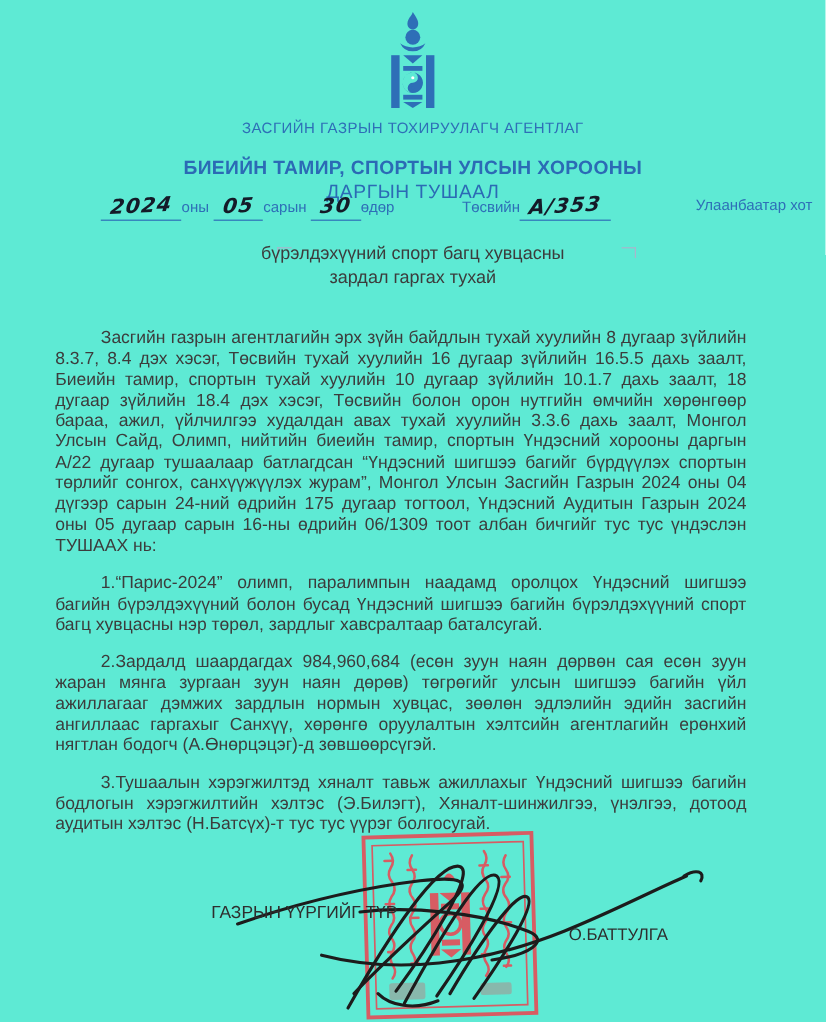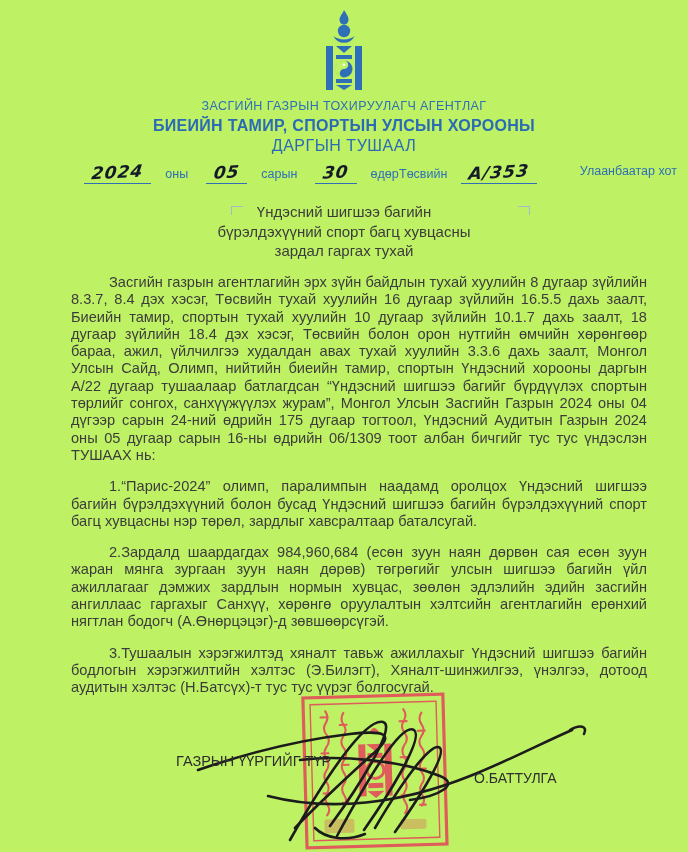--- a/index.html
+++ b/index.html
@@ -1,46 +1,46 @@
 <!DOCTYPE html>
 <html><head>
 <meta charset="utf-8">
 <style>
   html,body { margin:0; padding:0; background:#ffffff; }
   .page {
-    position:relative; width:688px; height:852px; background:#bef264;
+    position:relative; width:688px; height:852px; background:#5eead4;
     font-family:"Liberation Sans","DejaVu Sans",sans-serif; overflow:hidden;
     color:#3c3c3c;
   }
   
   .header { position:absolute; top:10px; left:0; right:0; text-align:center; }
   .emblem { display:inline-block; }
   .agency-line { color:#2e6fb7; font-size:12.5px; letter-spacing:.4px; margin-top:5px; }
-  .org-line { color:#2b6ab5; font-weight:bold; font-size:16px; letter-spacing:.3px; margin-top:4px; }
+  .org-line { color:#2b6ab5; font-weight:bold; font-size:16px; letter-spacing:.3px; margin-top:18px; }
   .doctype-line { color:#2b6ab5; font-weight:normal; font-size:16px; letter-spacing:.5px; margin-top:2px; }
   
   .dateline { position:absolute; top:158px; left:0; right:0; height:30px; font-size:12.5px; color:#2e6fb7; }
   .dl-left { position:absolute; left:84px; top:4px; white-space:nowrap; }
   .dl-num { position:absolute; left:385px; top:4px; white-space:nowrap; }
   .dl-city { position:absolute; right:11px; top:6px; }
   .hand {
     font-family:"DejaVu Sans",sans-serif; font-style:italic; font-weight:bold;
     color:#141a28; font-size:17px; display:inline-block;
     transform:skewX(-10deg) rotate(-3deg); letter-spacing:1px;
   }
   .uline { display:inline-block; border-bottom:1.5px solid #2e6fb7; padding:0 8px 1px 8px; text-align:center; }
-  .lbl { margin:0 14px; }
+  .lbl { margin:0 0; }
   
   .title-block { position:absolute; top:202px; left:0; right:0; text-align:center;
     font-size:15px; line-height:19.5px; color:#3c3c3c; }
   .corner { position:absolute; width:11px; height:8px; }
   .corner-l { left:231px; top:206px; border-left:1.5px solid #a9b6cb; border-top:1.5px solid #a9b6cb; }
   .corner-r { left:518px; top:206px; border-right:1.5px solid #a9b6cb; border-top:1.5px solid #a9b6cb; }
   
-  .body { position:absolute; top:274px; left:71px; width:576px; }
+  .body { position:absolute; top:274px; left:46px; width:576px; }
   .body p { margin:0 0 14px 0; text-align:justify; text-indent:38px;
     font-size:14.6px; line-height:17.3px; color:#3c3c3c; }
   
   .sig-role { position:absolute; left:176px; top:752px; font-size:14.5px; line-height:18.5px; color:#2e2e2e; white-space:nowrap; }
   .sig-name { position:absolute; left:474px; top:770px; font-size:14px; color:#2e2e2e; white-space:nowrap; }
   .stamp { position:absolute; left:301px; top:692px; transform:rotate(-1.6deg); opacity:.92; }
   .scribble { position:absolute; left:140px; top:700px; pointer-events:none; }
 </style>
 </head>
 <body>
@@ -88,21 +88,20 @@
     </span>
     <span class="dl-num">
       <span class="lbl">Төсвийн</span><span class="uline"><span class="hand">А/353</span></span>
     </span>
     <span class="dl-city">Улаанбаатар хот</span>
   </div>
 
   <span class="corner corner-l"></span>
   <span class="corner corner-r"></span>
   <div class="title-block">
-    <div>Үндэсний шигшээ багийн</div>
     <div>бүрэлдэхүүний спорт багц хувцасны</div>
     <div>зардал гаргах тухай</div>
   </div>
 
   <div class="body">
     <p>Засгийн газрын агентлагийн эрх зүйн байдлын тухай хуулийн 8 дугаар зүйлийн 8.3.7, 8.4 дэх хэсэг, Төсвийн тухай хуулийн 16 дугаар зүйлийн 16.5.5 дахь заалт, Биеийн тамир, спортын тухай хуулийн 10 дугаар зүйлийн 10.1.7 дахь заалт, 18 дугаар зүйлийн 18.4 дэх хэсэг, Төсвийн болон орон нутгийн өмчийн хөрөнгөөр бараа, ажил, үйлчилгээ худалдан авах тухай хуулийн 3.3.6 дахь заалт, Монгол Улсын Сайд, Олимп, нийтийн биеийн тамир, спортын Үндэсний хорооны даргын А/22 дугаар тушаалаар батлагдсан “Үндэсний шигшээ багийг бүрдүүлэх спортын төрлийг сонгох, санхүүжүүлэх журам”, Монгол Улсын Засгийн Газрын 2024 оны 04 дүгээр сарын 24-ний өдрийн 175 дугаар тогтоол, Үндэсний Аудитын Газрын 2024 оны 05 дугаар сарын 16-ны өдрийн 06/1309 тоот албан бичгийг тус тус үндэслэн ТУШААХ нь:</p>
     <p>1.“Парис-2024” олимп, паралимпын наадамд оролцох Үндэсний шигшээ багийн бүрэлдэхүүний болон бусад Үндэсний шигшээ багийн бүрэлдэхүүний спорт багц хувцасны нэр төрөл, зардлыг хавсралтаар баталсугай.</p>
     <p>2.Зардалд шаардагдах 984,960,684 (есөн зуун наян дөрвөн сая есөн зуун жаран мянга зургаан зуун наян дөрөв) төгрөгийг улсын шигшээ багийн үйл ажиллагааг дэмжих зардлын нормын хувцас, зөөлөн эдлэлийн эдийн засгийн ангиллаас гаргахыг Санхүү, хөрөнгө оруулалтын хэлтсийн агентлагийн ерөнхий нягтлан бодогч (А.Өнөрцэцэг)-д зөвшөөрсүгэй.</p>
     <p>3.Тушаалын хэрэгжилтэд хяналт тавьж ажиллахыг Үндэсний шигшээ багийн бодлогын хэрэгжилтийн хэлтэс (Э.Билэгт), Хяналт-шинжилгээ, үнэлгээ, дотоод аудитын хэлтэс (Н.Батсүх)-т тус тус үүрэг болгосугай.</p>
   </div>

